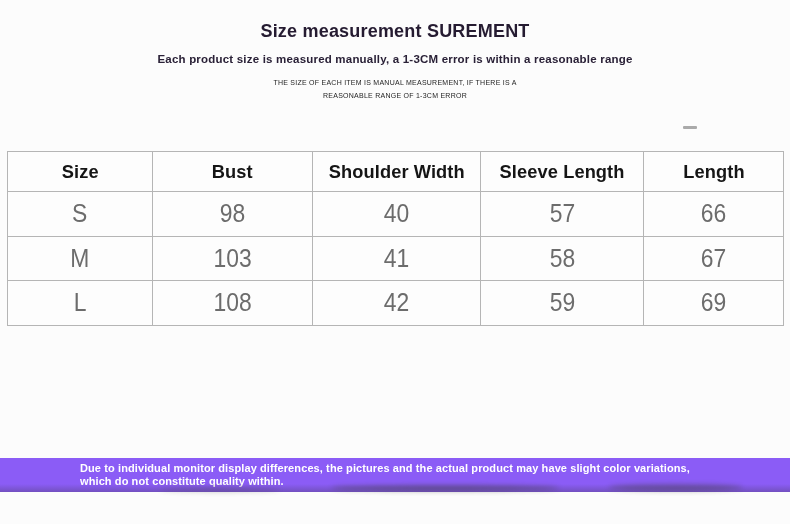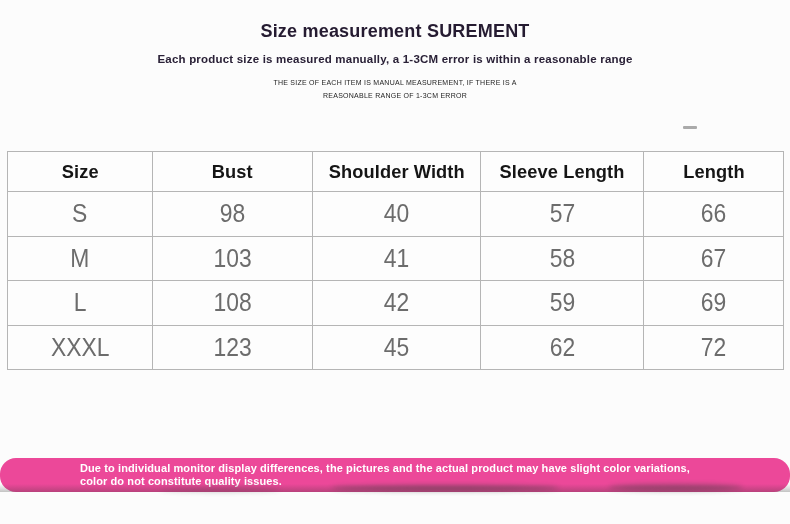--- a/index.html
+++ b/index.html
@@ -85,24 +85,23 @@
     font-size: 26px;
     font-weight: 300;
     color: #6c6c6c;
   }
   .cv { display: inline-block; transform: scaleX(0.88); transform-origin: center; }
 
   .footer-banner {
     position: absolute;
     left: 0; top: 458px;
     width: 790px; height: 34px;
-    background: #ec4899;
+    background: #8b5cf6;
     box-sizing: border-box;
     padding: 4px 0 0 80px;
-    border-radius: 16px;
   }
   .footer-banner .banner-line {
     font-size: 11px;
     font-weight: 700;
     line-height: 13px;
     letter-spacing: 0.1px;
     color: #ffffff;
   }
   .footer-banner::after {
     content: "";
@@ -169,31 +168,24 @@
         <td><span class="cv">58</span></td>
         <td><span class="cv">67</span></td>
       </tr>
       <tr>
         <td><span class="cv">L</span></td>
         <td><span class="cv">108</span></td>
         <td><span class="cv">42</span></td>
         <td><span class="cv">59</span></td>
         <td><span class="cv">69</span></td>
       </tr>
-      <tr>
-        <td><span class="cv">XXXL</span></td>
-        <td><span class="cv">123</span></td>
-        <td><span class="cv">45</span></td>
-        <td><span class="cv">62</span></td>
-        <td><span class="cv">72</span></td>
-      </tr>
     </tbody>
   </table>
 
   <div class="footer-banner">
     <div class="banner-line">Due to individual monitor display differences, the pictures and the actual product may have slight color variations,</div>
-    <div class="banner-line">color do not constitute quality issues.</div>
+    <div class="banner-line">which do not constitute quality within.</div>
   </div>
   <div class="smudge smudge-1"></div>
   <div class="smudge smudge-2"></div>
   <div class="smudge smudge-3"></div>
 
 </div>
 
 </body></html>

